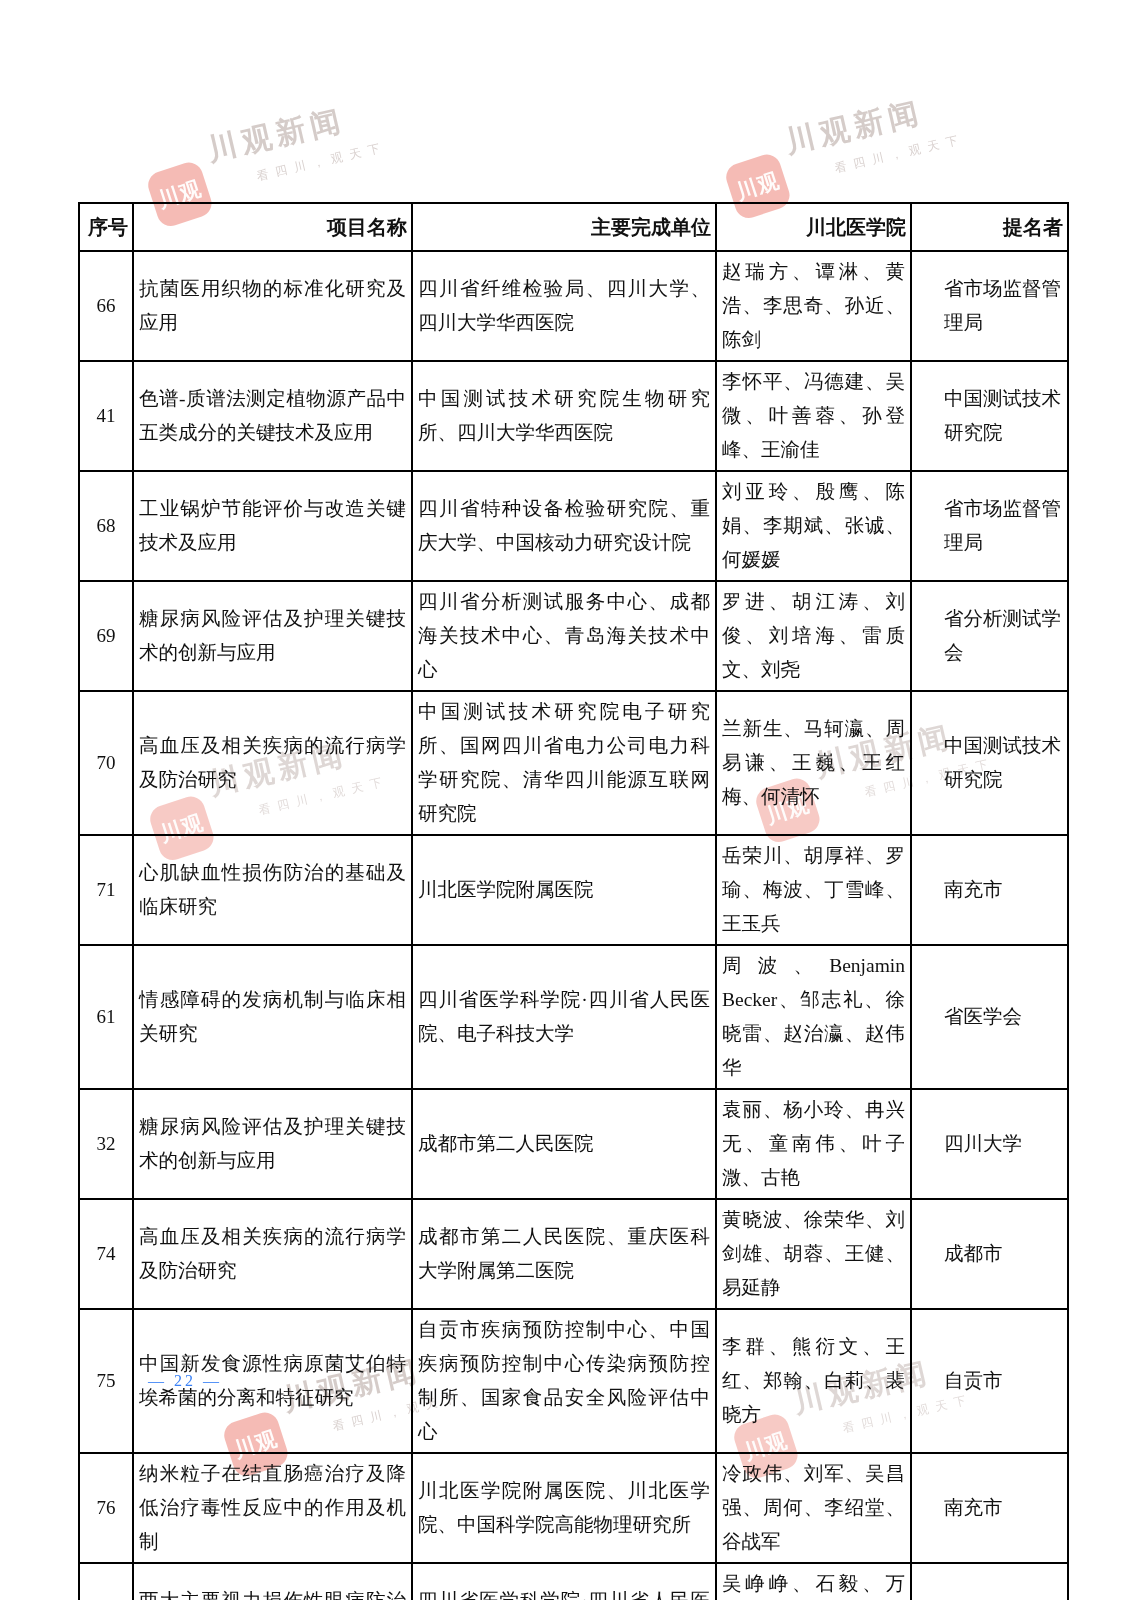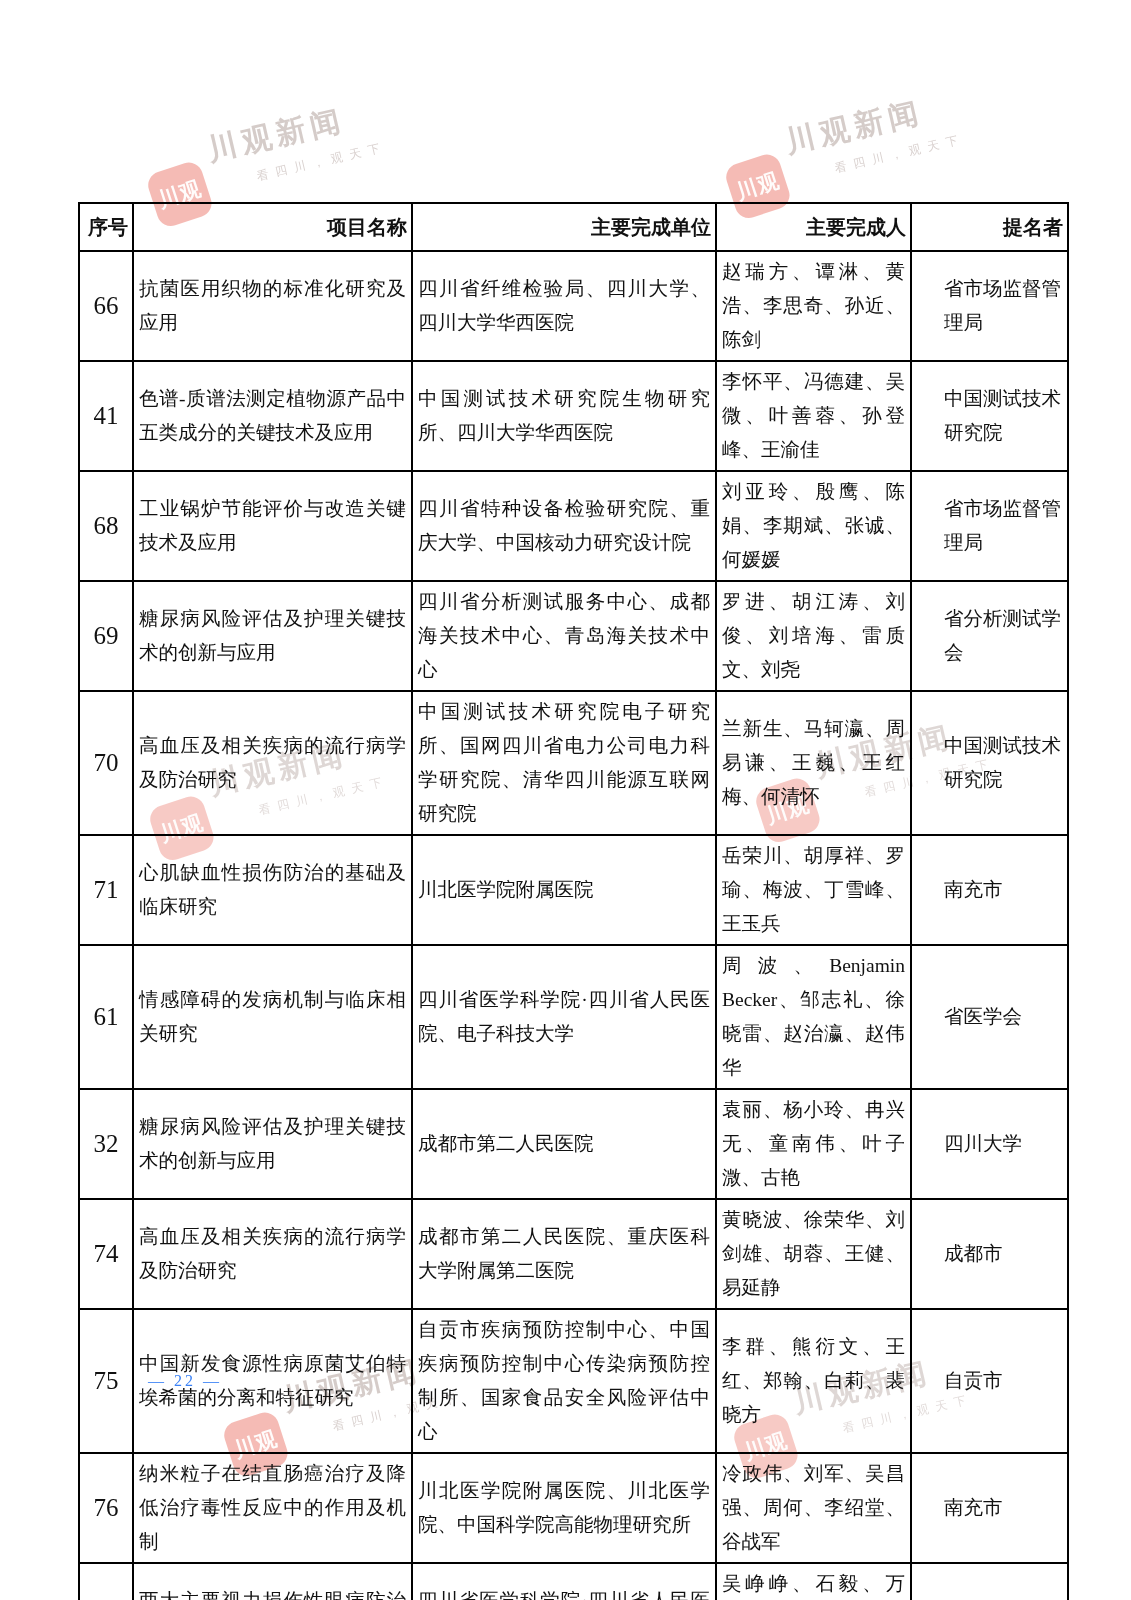--- a/index.html
+++ b/index.html
@@ -56,21 +56,21 @@
     font-family:"Liberation Sans","DejaVu Sans",sans-serif;
     font-weight:bold; font-size:20px;
     height:42px; text-align:right; vertical-align:middle;
     padding:2px 4px;
   }
   .award-table td {
     font-size:19.5px; line-height:34px;
     padding:3px 5px; vertical-align:middle;
     text-align:justify;
   }
-  .award-table td.num  { text-align:center; font-size:25px; padding:3px 2px; }
+  .award-table td.num  { text-align:center; font-size:19px; padding:3px 2px; }
   .award-table td.nom  { text-align:left;padding-left:32px; }
 
   
   .page-number {
     position:absolute; left:148px; top:1372px; z-index:2;
     font-size:16px; letter-spacing:3px; color:#3b82f6;
   }
 </style>
 </head>
 <body>
@@ -131,21 +131,21 @@
       <col style="width:279px">
       <col style="width:304px">
       <col style="width:195px">
       <col style="width:157px">
     </colgroup>
     <thead>
       <tr>
         <th>序号</th>
         <th>项目名称</th>
         <th>主要完成单位</th>
-        <th>主要完成人</th>
+        <th>川北医学院</th>
         <th>提名者</th>
       </tr>
     </thead>
     <tbody>
         <tr>
           <td class="num">66</td>
           <td>抗菌医用织物的标准化研究及应用</td>
           <td>四川省纤维检验局、四川大学、四川大学华西医院</td>
           <td>赵瑞方、谭淋、黄浩、李思奇、孙近、陈剑</td>
           <td class="nom">省市场监督管理局</td>

